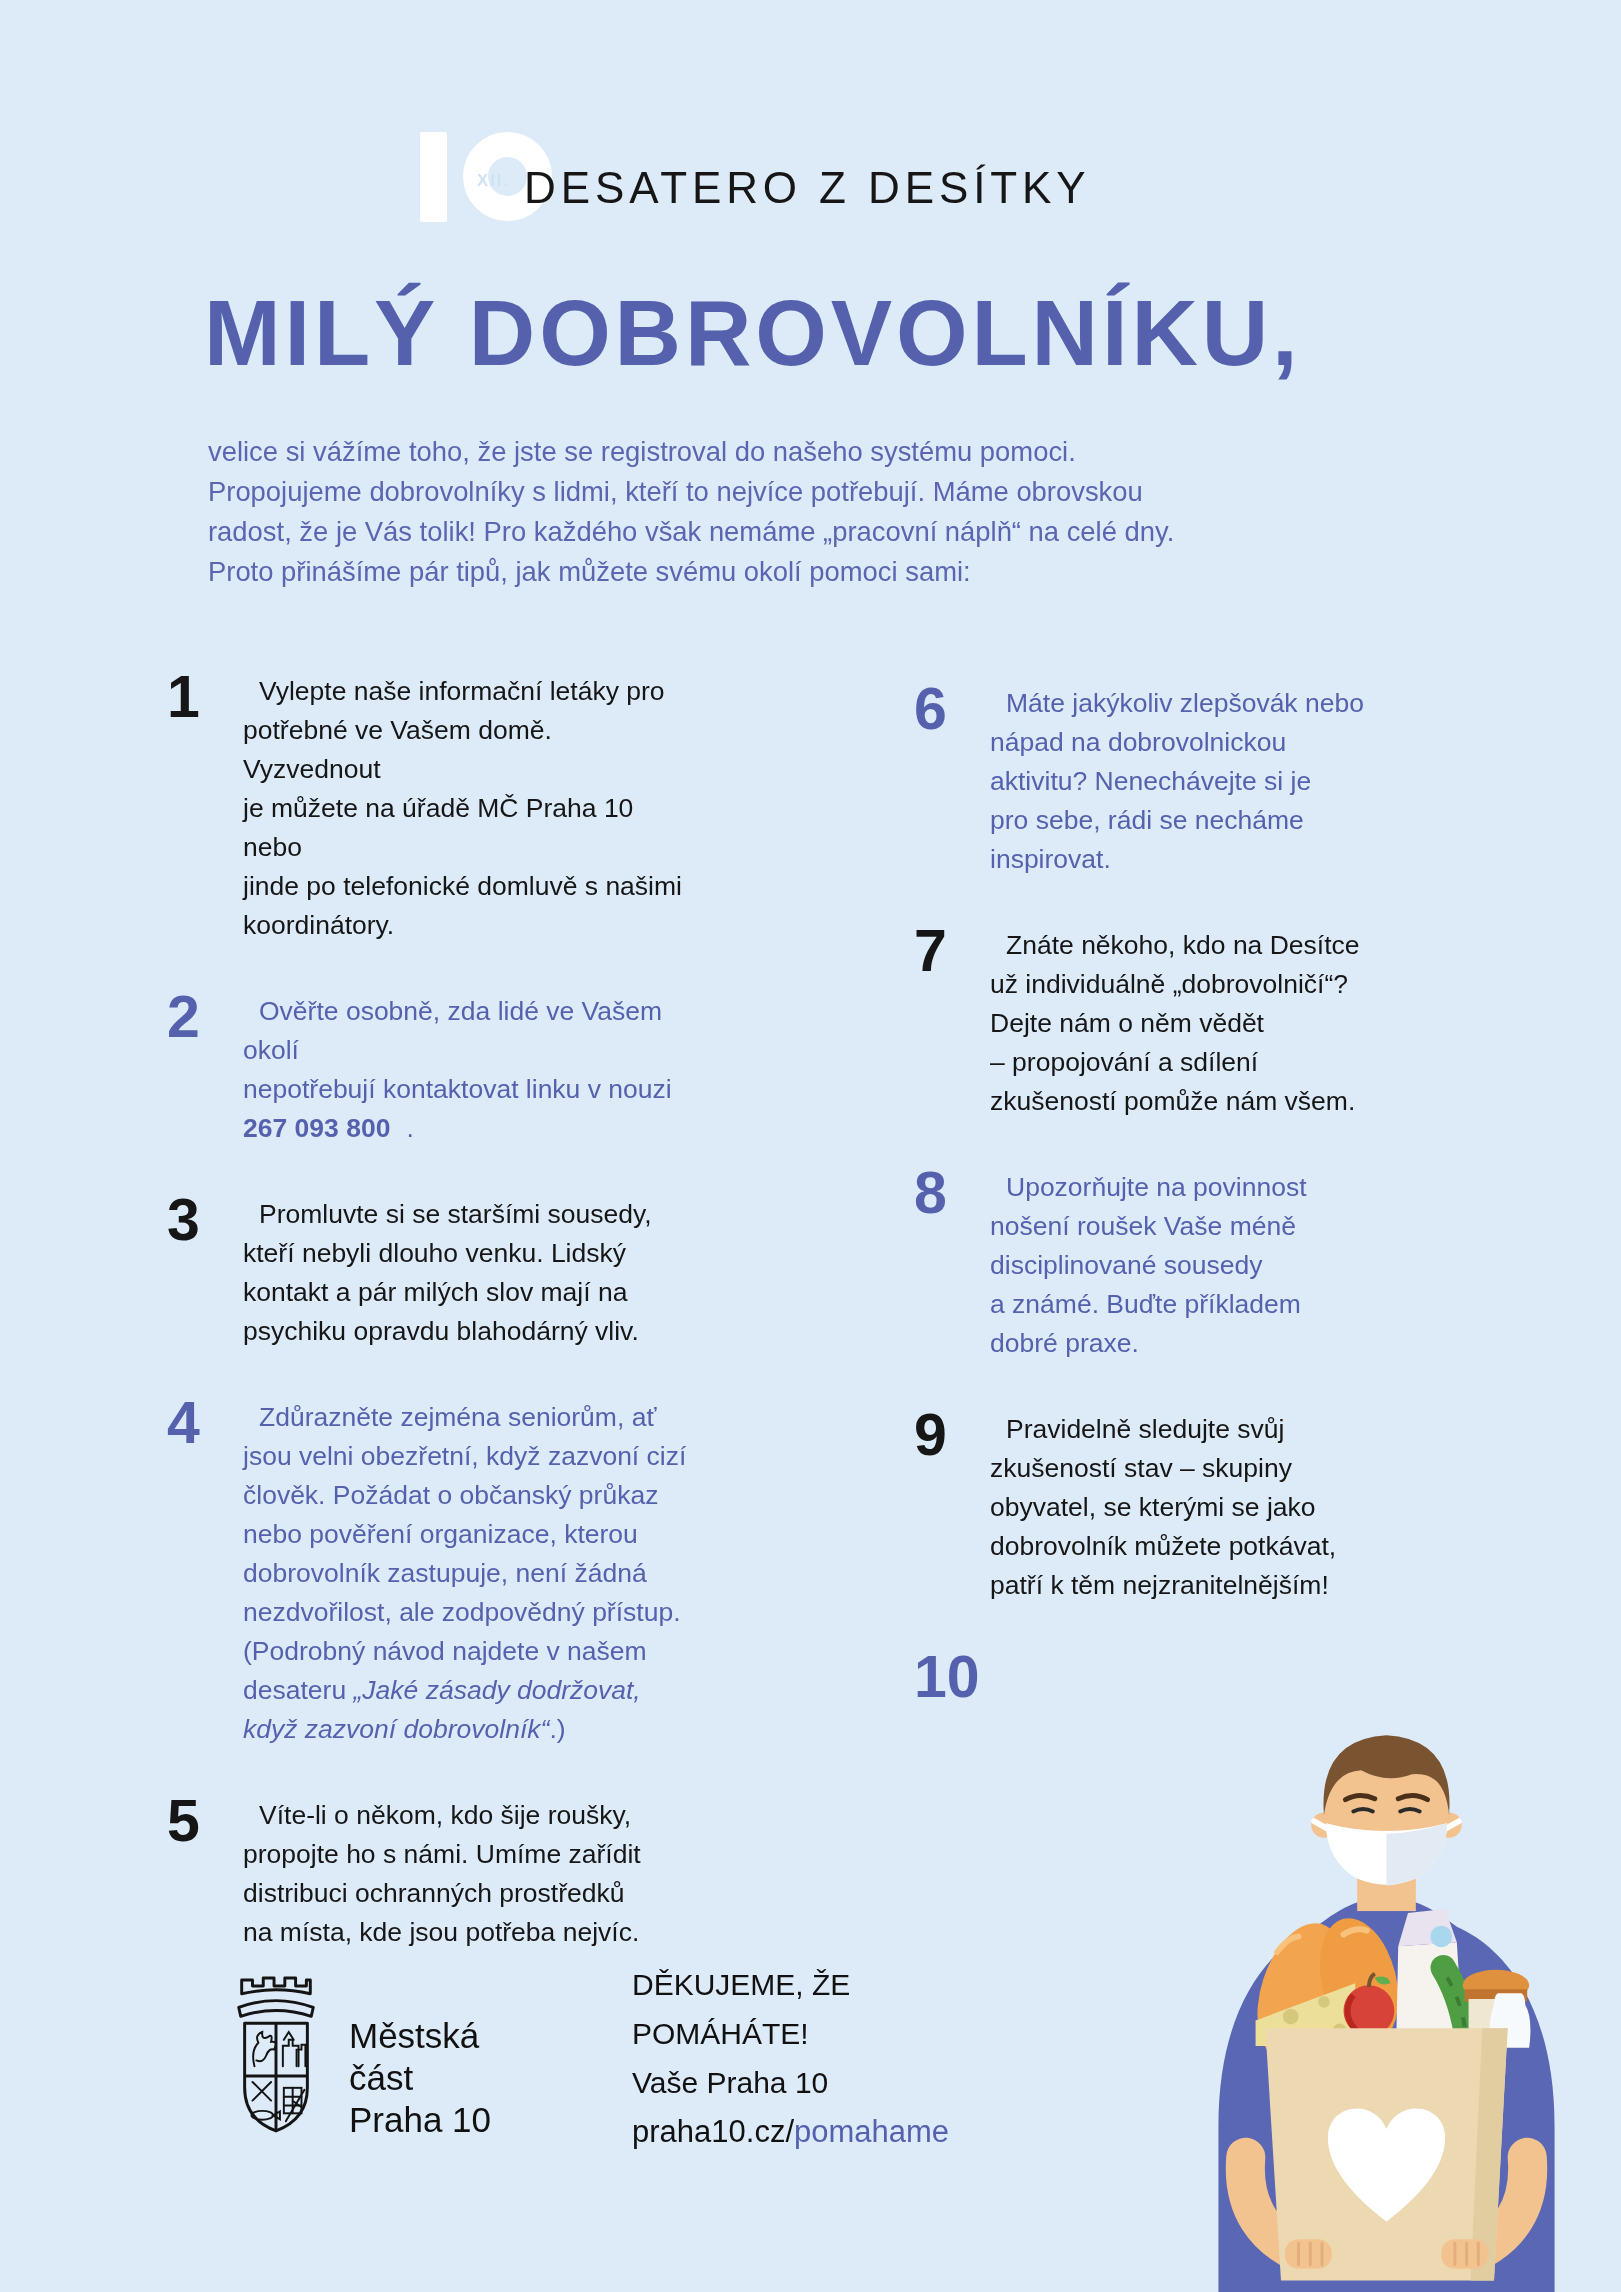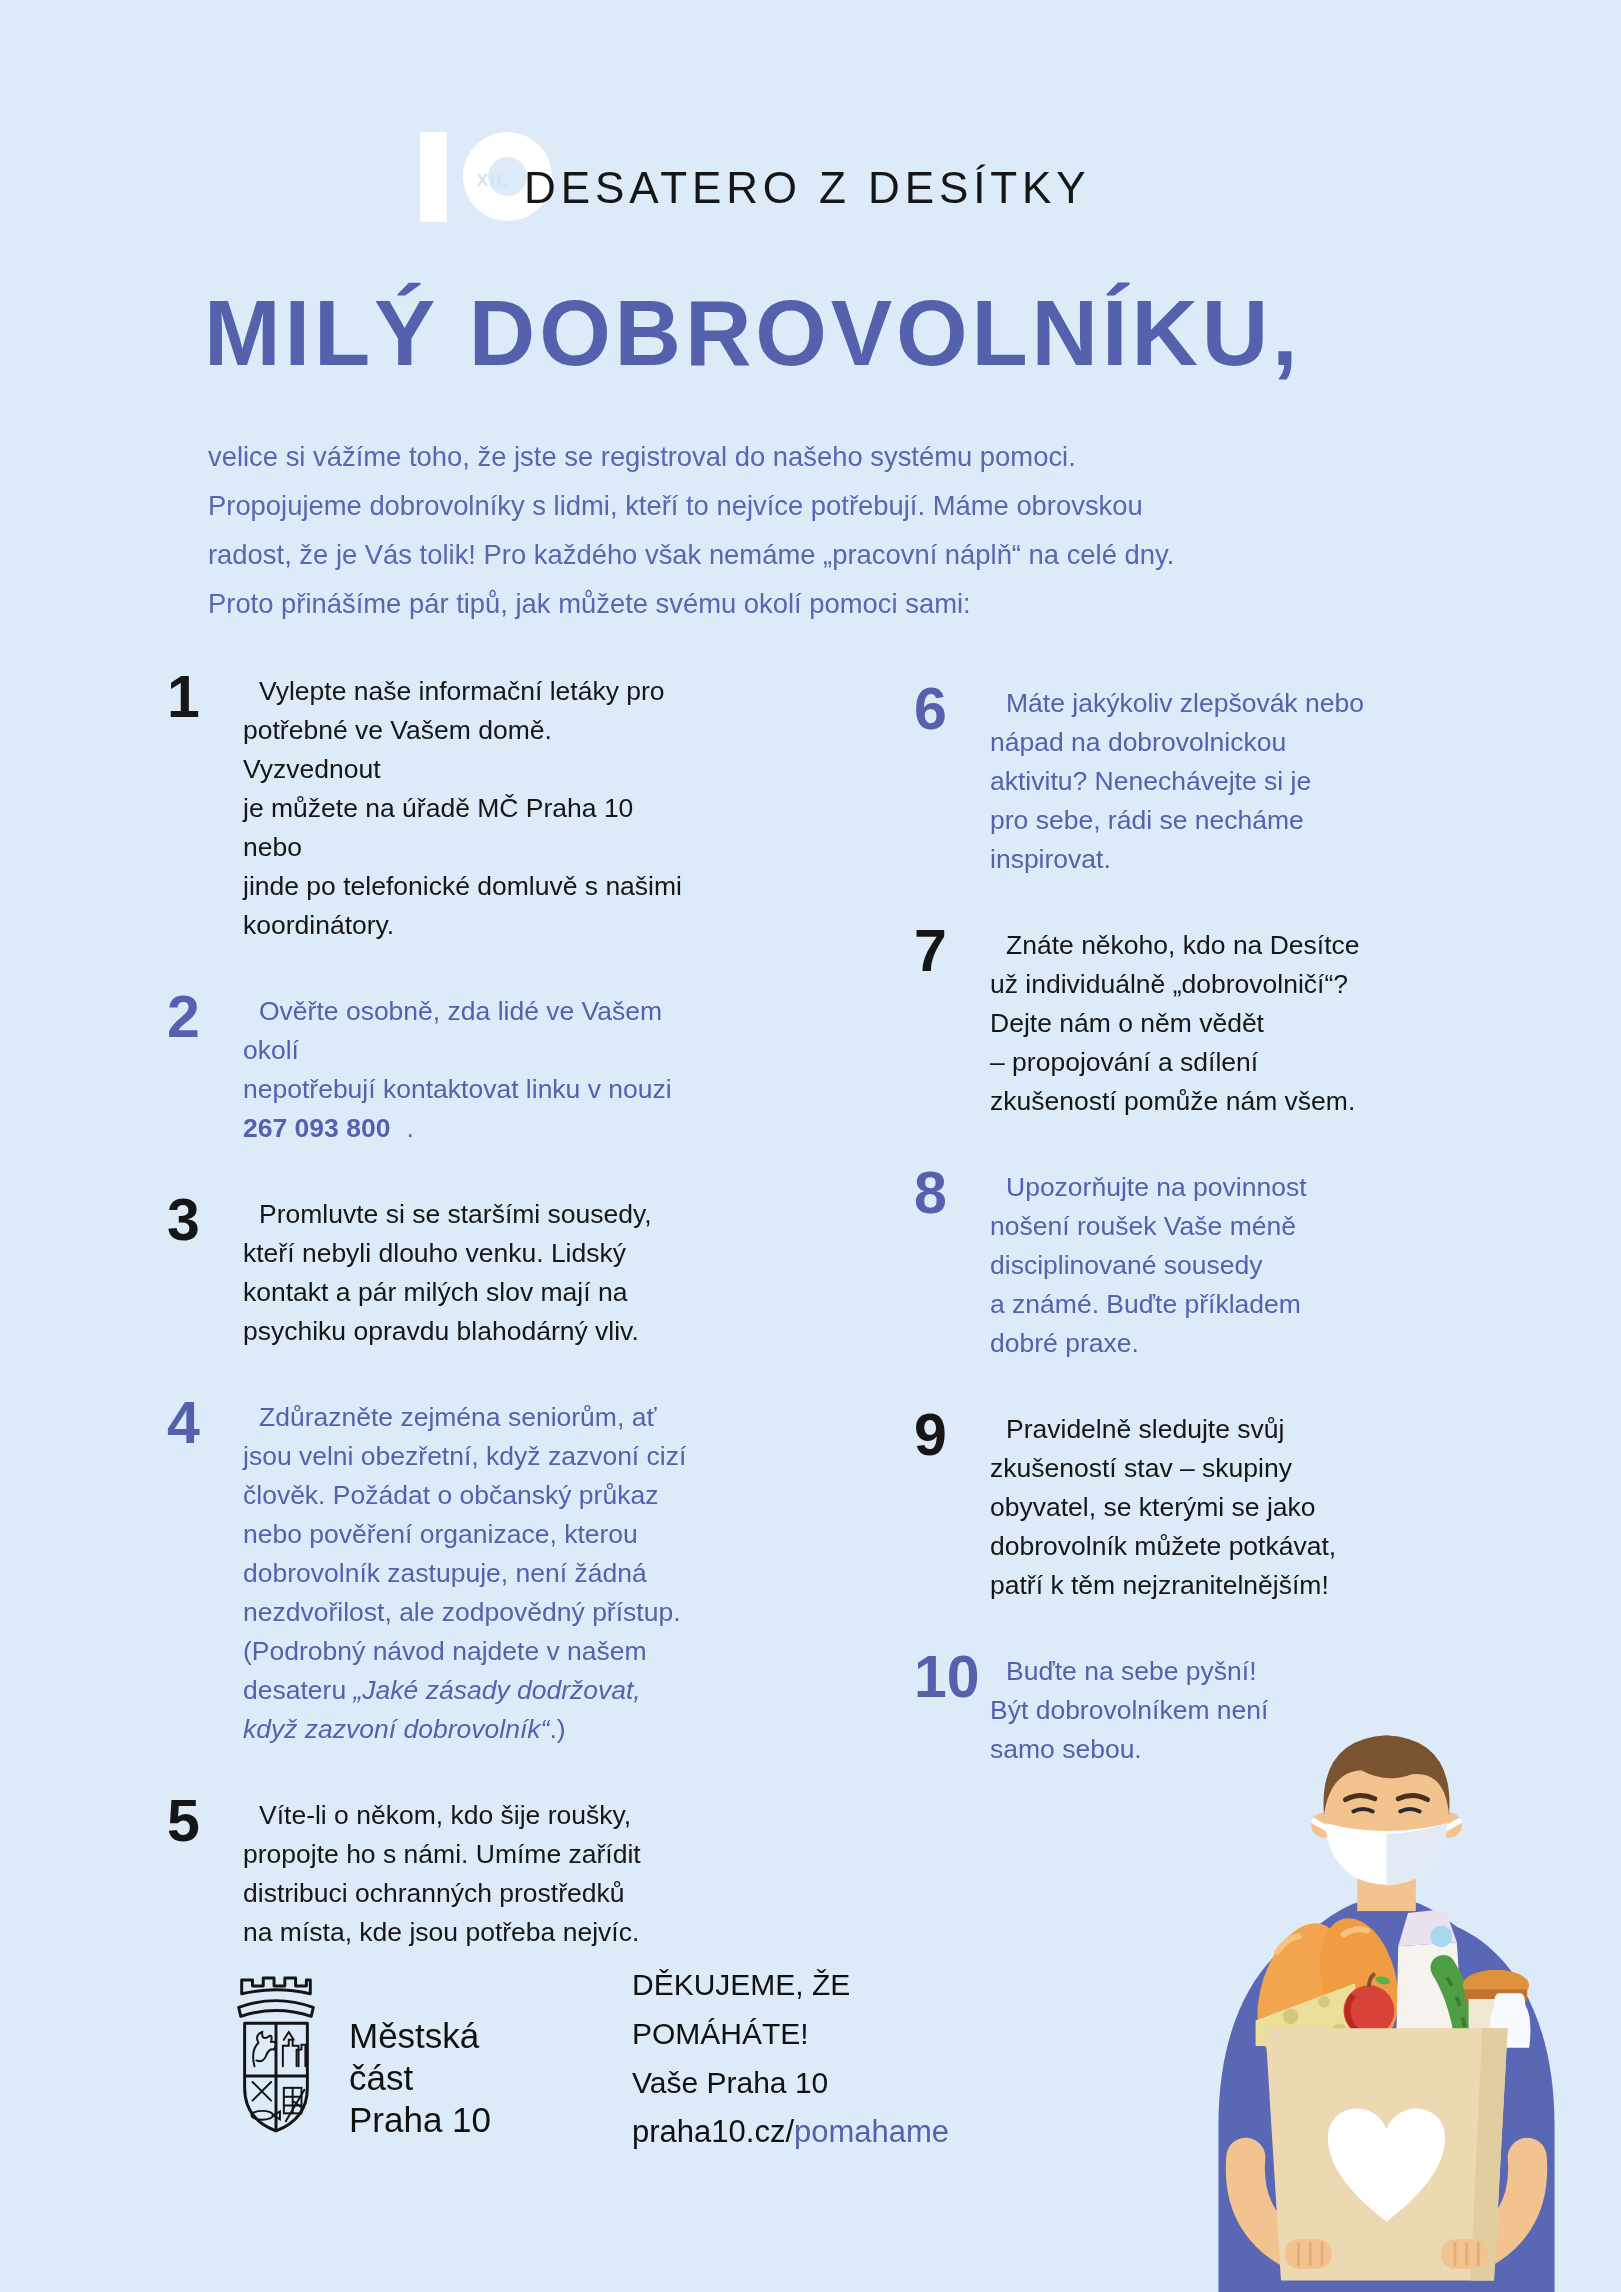--- a/index.html
+++ b/index.html
@@ -19,21 +19,21 @@
   .brand{
     position:absolute;left:524px;top:163px;
     font-size:44px;font-weight:300;letter-spacing:4.9px;color:#161616;white-space:nowrap;
   }
   .title{
     position:absolute;left:204px;top:287px;
     font-size:92px;font-weight:800;letter-spacing:3.9px;color:#5561ad;line-height:1;white-space:nowrap;
   }
   .intro{
     position:absolute;left:208px;top:432px;width:1127px;
-    font-size:27.4px;font-weight:500;line-height:49px;color:#5b65b0;white-space:pre-line;
+    font-size:27.4px;font-weight:500;line-height:40px;color:#5b65b0;white-space:pre-line;
   }
   
   .col{position:absolute;display:flex;flex-direction:column;}
   .col-left{left:167px;top:672px;width:529px;}
   .col-right{left:914px;top:684px;width:510px;}
   .item{display:flex;margin-bottom:47px;}
   .item-num{flex:0 0 76px;font-size:59px;font-weight:800;line-height:1;margin-top:-3.9px;}
   .item-text{font-size:26.5px;line-height:39px;white-space:pre-line;}
   .tone-dark{color:#161616;}
   .tone-accent{color:#5561ad;}
@@ -148,23 +148,20 @@
       <div class="item tone-dark">
         <div class="item-num">9</div>
         <div class="item-text"><span class="seg-bold">Pravidelně sledujte svůj
 zkušeností stav – skupiny
 obyvatel, se kterými se jako
 dobrovolník můžete potkávat,
 patří k těm nejzranitelnějším!</span></div>
       </div>
       <div class="item tone-accent">
         <div class="item-num">10</div>
-        <div class="item-text"><span class="seg-bold">Buďte na sebe pyšní!
-</span><span class="seg-regular">Být dobrovolníkem není
-samo sebou.</span></div>
       </div>
     </div>
 
   <svg class="crest" width="98" height="167" viewBox="0 0 100 170">
     <g fill="none" stroke="#141414" stroke-width="3" stroke-linejoin="round">
       <path d="M15 22 V8 H26 V14 H37 V6 H48 V14 H59 V6 H70 V14 H81 V8 H85 V22 Q50 14 15 22 Z"></path>
       <path d="M12 36 Q50 22 88 36 L86 45 Q50 33 14 45 Z"></path>
       <path d="M18 52 H82 V118 Q82 150 50 162 Q18 150 18 118 Z"></path>
       <line x1="50" y1="52" x2="50" y2="161"></line>
       <line x1="18" y1="106" x2="82" y2="106"></line>

